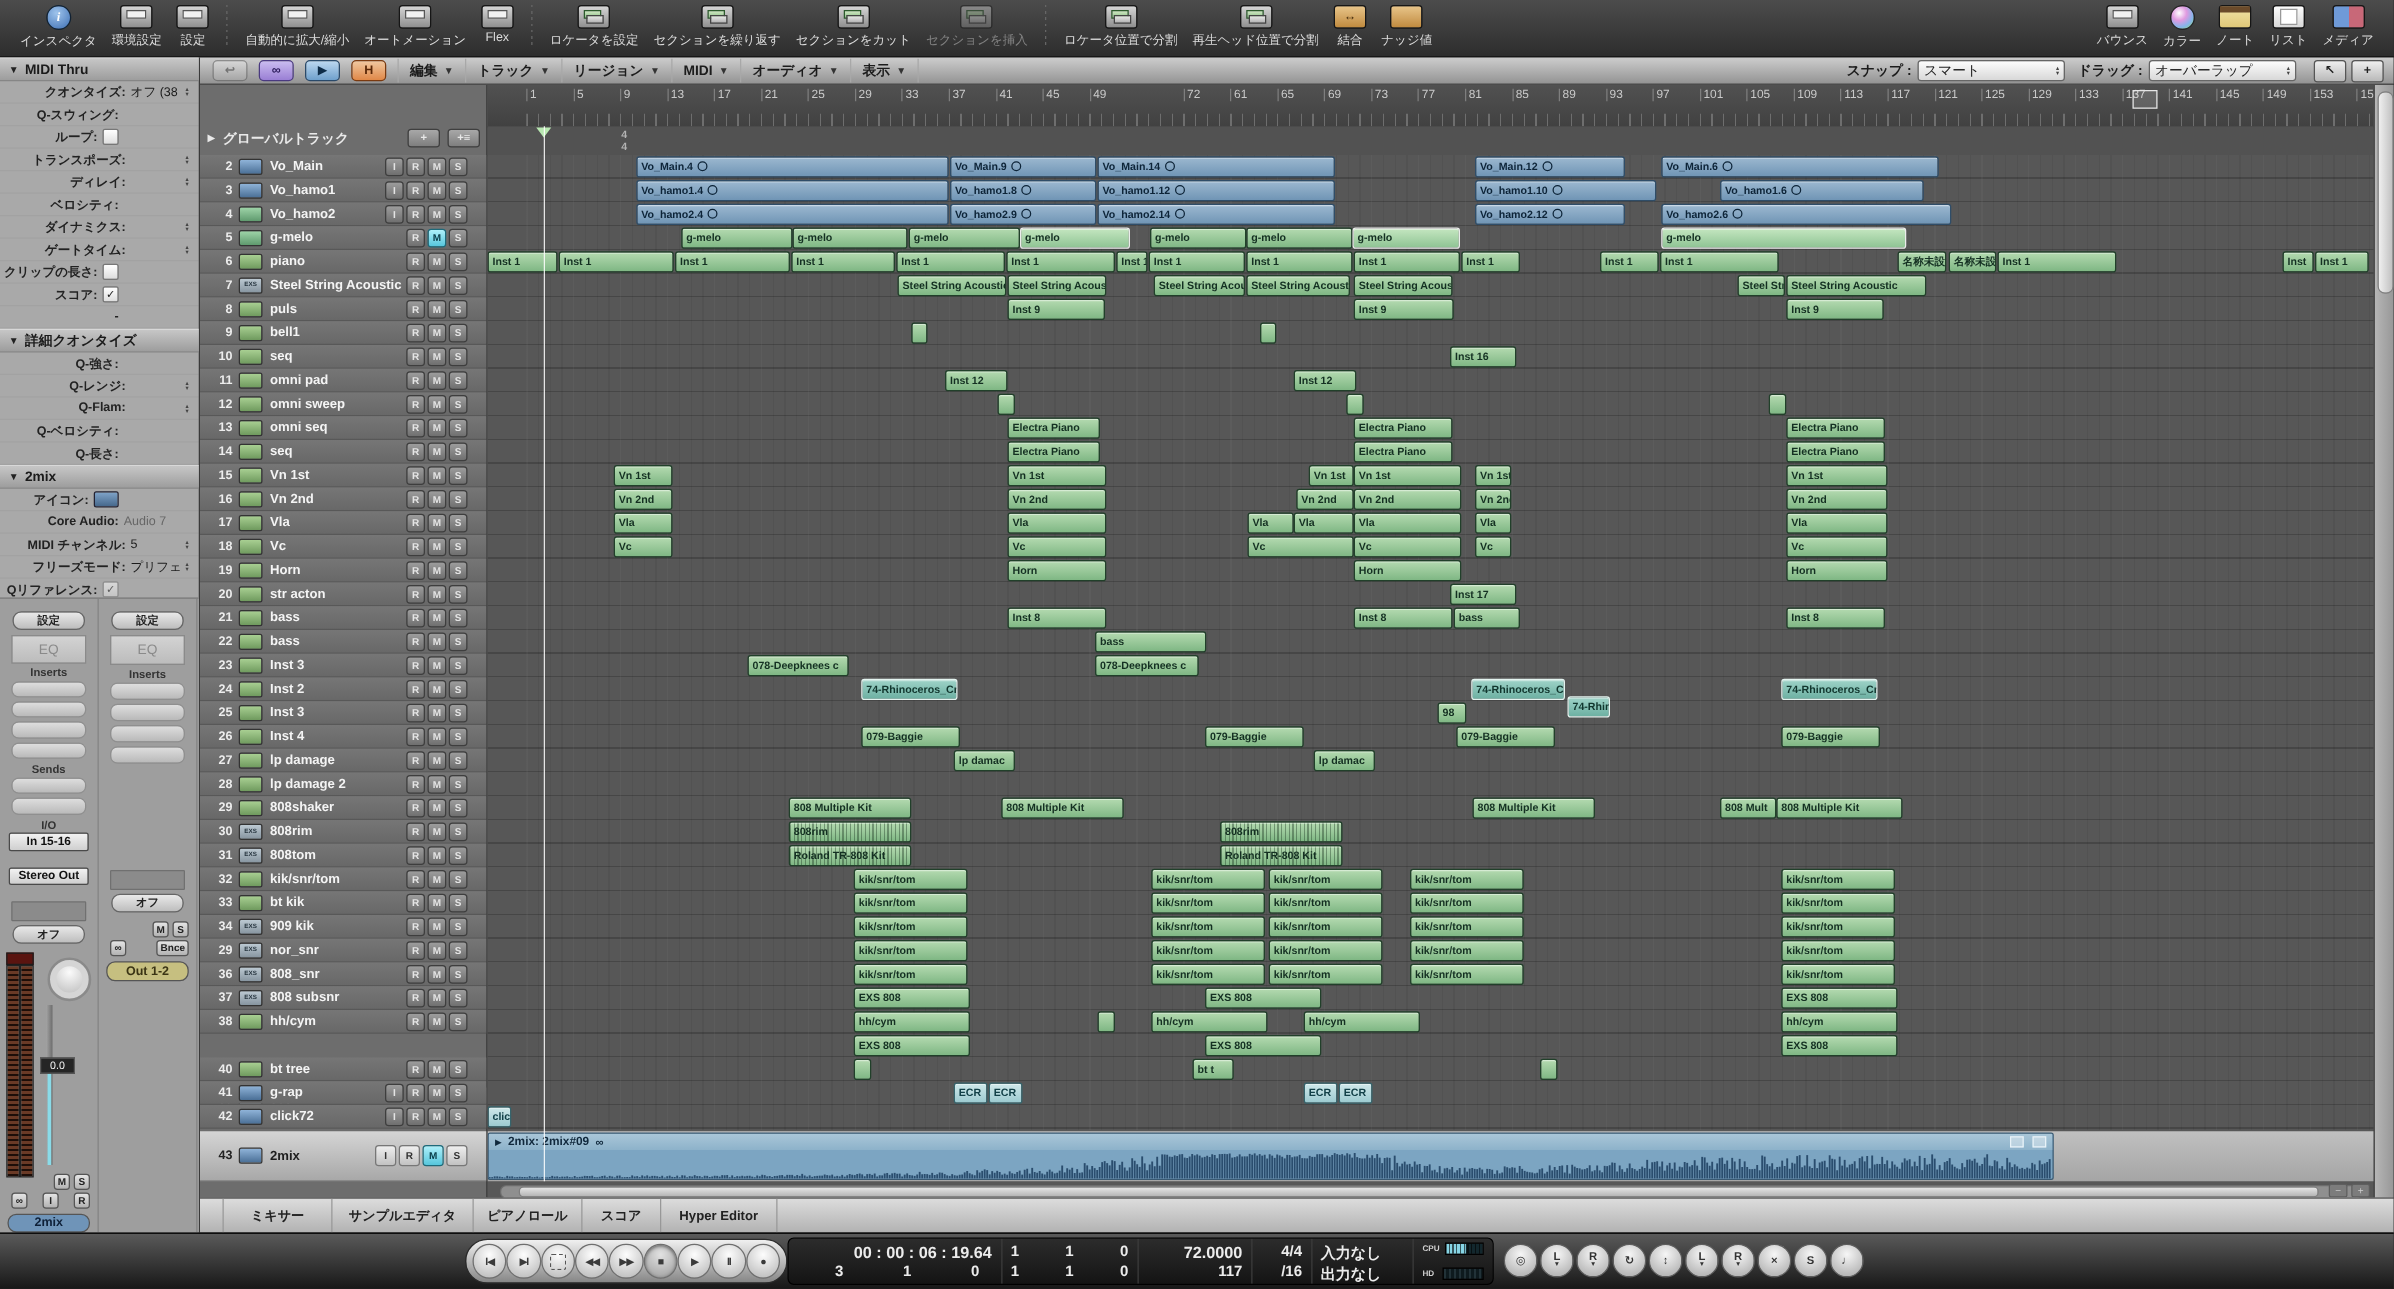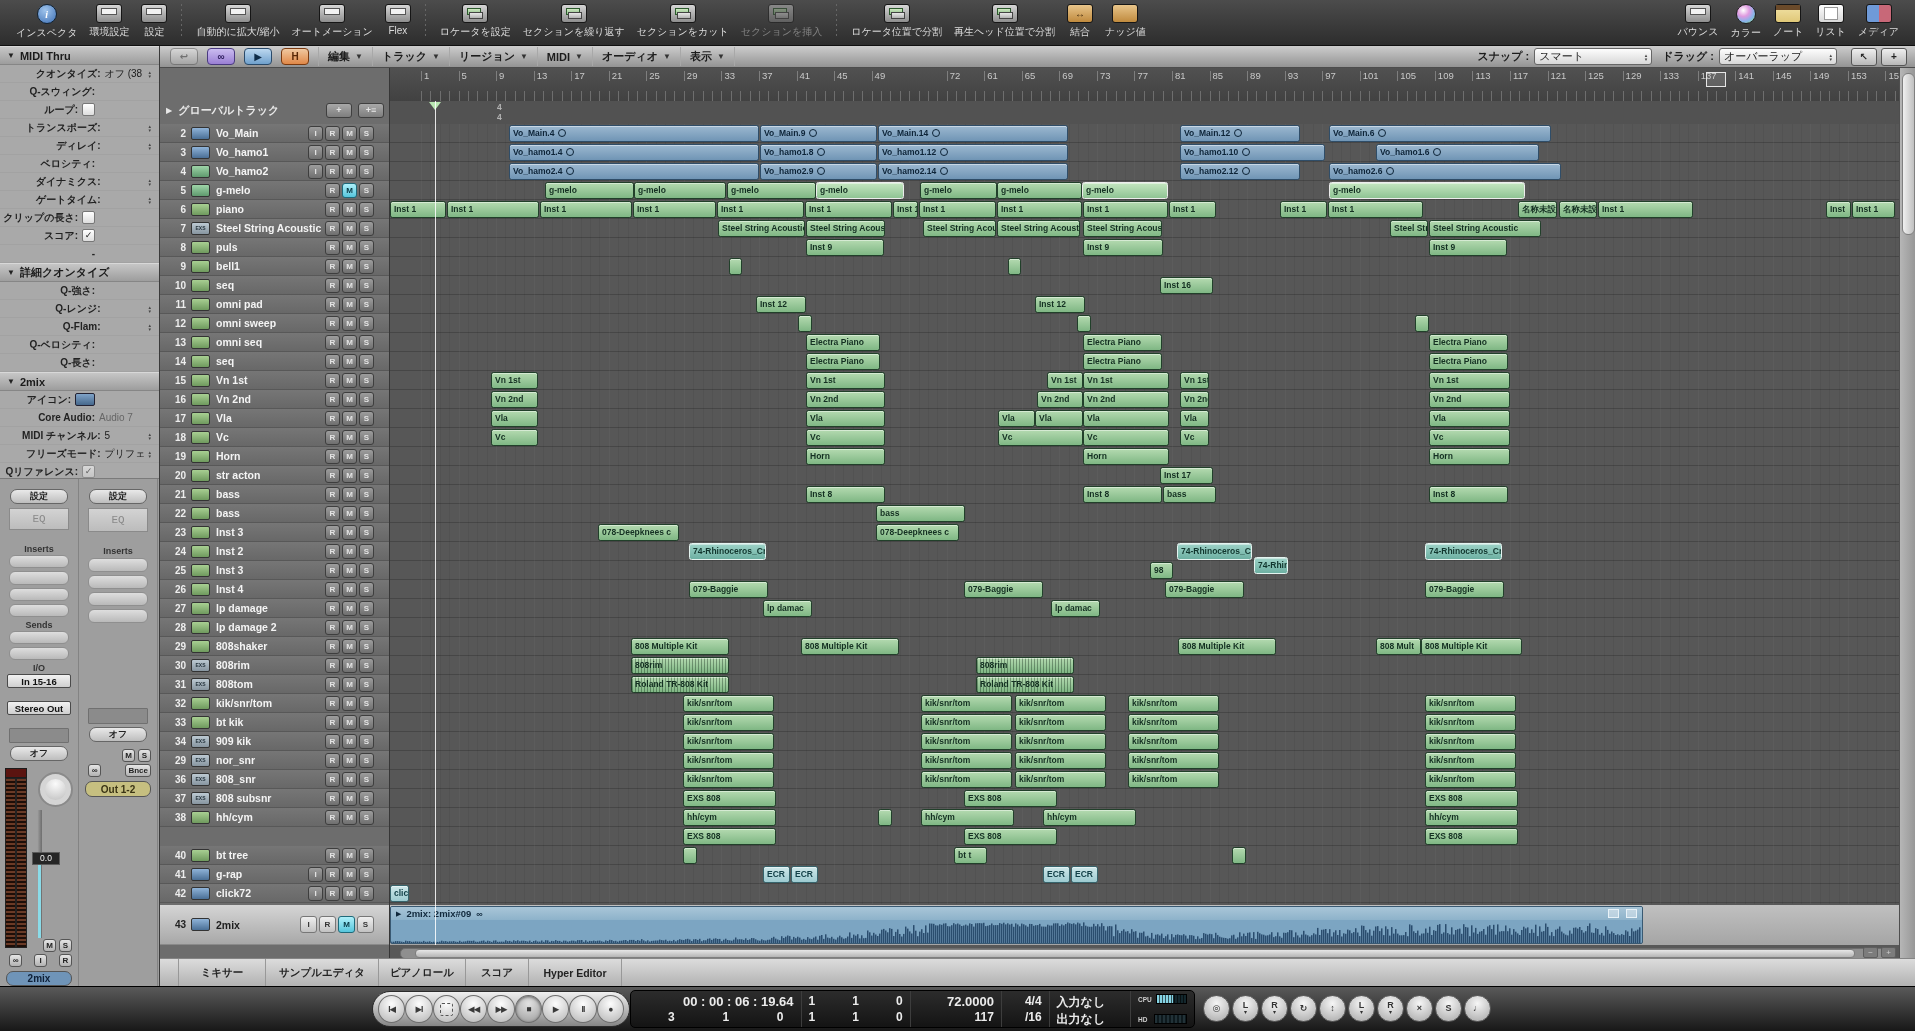--- a/index.html
+++ b/index.html
@@ -53,21 +53,21 @@
   .ival{width:44px;margin-left:4px;white-space:nowrap;overflow:hidden;}
   .ival.dim{color:#666;}
   .cb{width:11px;height:11px;background:linear-gradient(#ffffff,#dddddd);border:1px solid #777;border-radius:2px;margin-left:4px;font-size:9px;line-height:10px;text-align:center;color:#222;}
   .cb.dim{opacity:.55;}
   .wicon{width:18px;height:11px;border-radius:2px;background:linear-gradient(#7fa3c8,#46688c);border:1px solid #223;margin-left:4px;}
 
   
   #strips{position:absolute;left:0;top:432px;right:0;bottom:0;background:#9e9e9e;border-top:1px solid #7a7a7a;display:flex;}
   .strip{width:79px;padding-top:10px;display:flex;flex-direction:column;align-items:center;border-right:1px solid #838383;box-sizing:border-box;}
   .sbtn{width:56px;height:13px;border-radius:7px;background:linear-gradient(#e9e9e9,#bdbdbd);border:1px solid #666;font-size:9px;font-weight:bold;color:#222;display:flex;align-items:center;justify-content:center;margin-bottom:4px;}
-  .eqbox{width:58px;height:22px;background:linear-gradient(#d3d3d3,#bcbcbc);border:1px solid #8a8a8a;color:#8a8a8a;font-size:11px;display:flex;align-items:center;justify-content:center;margin-bottom:14px;font-family:Liberation Mono, monospace;}
+  .eqbox{width:58px;height:22px;background:linear-gradient(#d3d3d3,#bcbcbc);border:1px solid #8a8a8a;color:#8a8a8a;font-size:11px;display:flex;align-items:center;justify-content:center;margin-bottom:2px;}
   .slabel{font-size:9px;font-weight:bold;color:#333;height:12px;}
   .slot{width:58px;height:12px;border-radius:6px;background:linear-gradient(#dedede,#b9b9b9);border:1px solid #8f8f8f;margin-bottom:3px;}
   .slot.gray{background:#8b8b8b;border-color:#707070;border-radius:1px;height:14px;}
   .iobtn{width:62px;height:13px;background:linear-gradient(#f2f2f2,#cfcfcf);border:1px solid #4a4a4a;border-radius:2px;font-size:9.5px;font-weight:bold;color:#111;display:flex;align-items:center;justify-content:center;margin-bottom:13px;}
   .spacer82{height:82px;}
   .mtr{position:relative;width:74px;height:182px;margin-top:3px;}
   .rec{position:absolute;left:3px;top:0;width:20px;height:8px;background:#5a1410;border:1px solid #1c1c1c;}
   .mbar{position:absolute;top:10px;width:9px;height:168px;background:repeating-linear-gradient(180deg,#6a3a26 0 2px,#1e0e08 2px 4px);border:1px solid #222;}
   .mbar.b2{left:14px;}.mbar.b1{left:3px;}
   .knob{position:absolute;right:3px;top:4px;width:31px;height:31px;border-radius:50%;background:radial-gradient(circle at 50% 32%,#fbfbfb,#a9a9a9);border:2px solid #8a8a8a;box-shadow:inset 0 0 0 5px #d5d5d5;}

